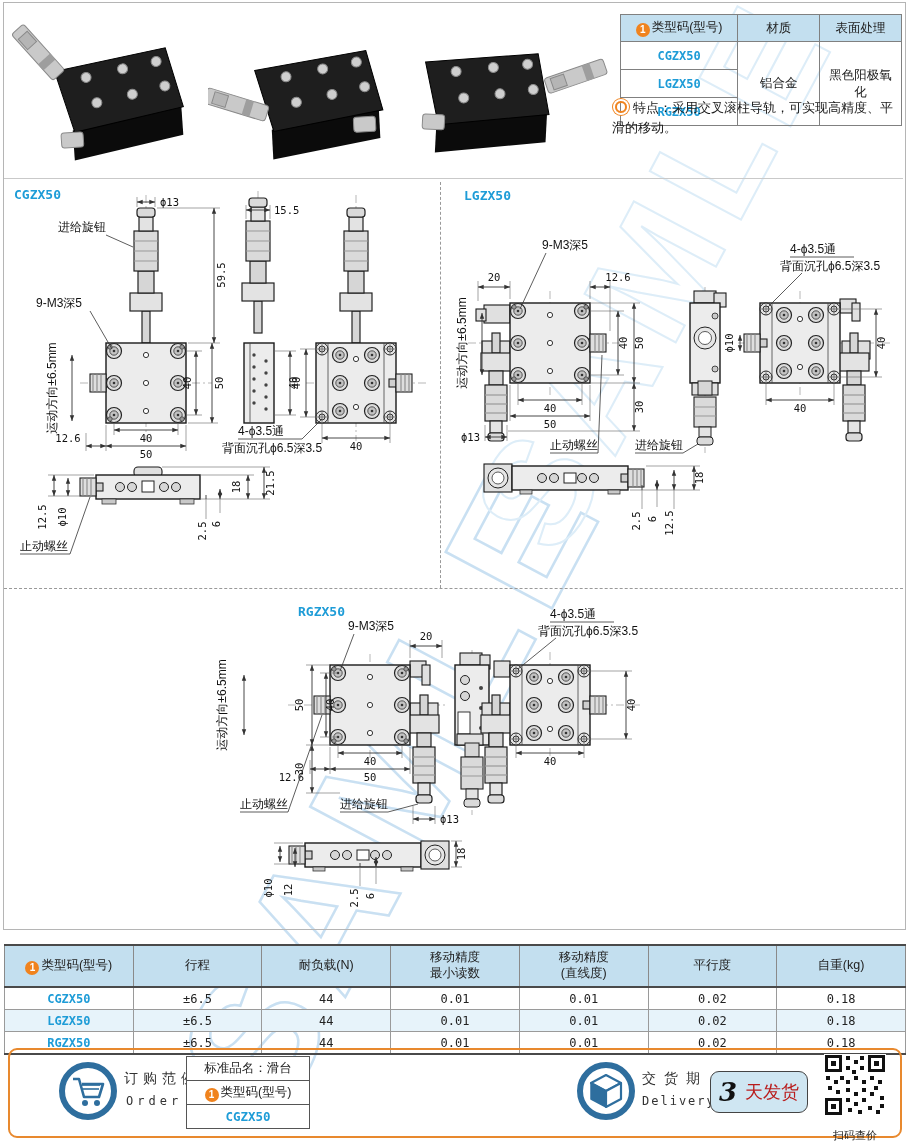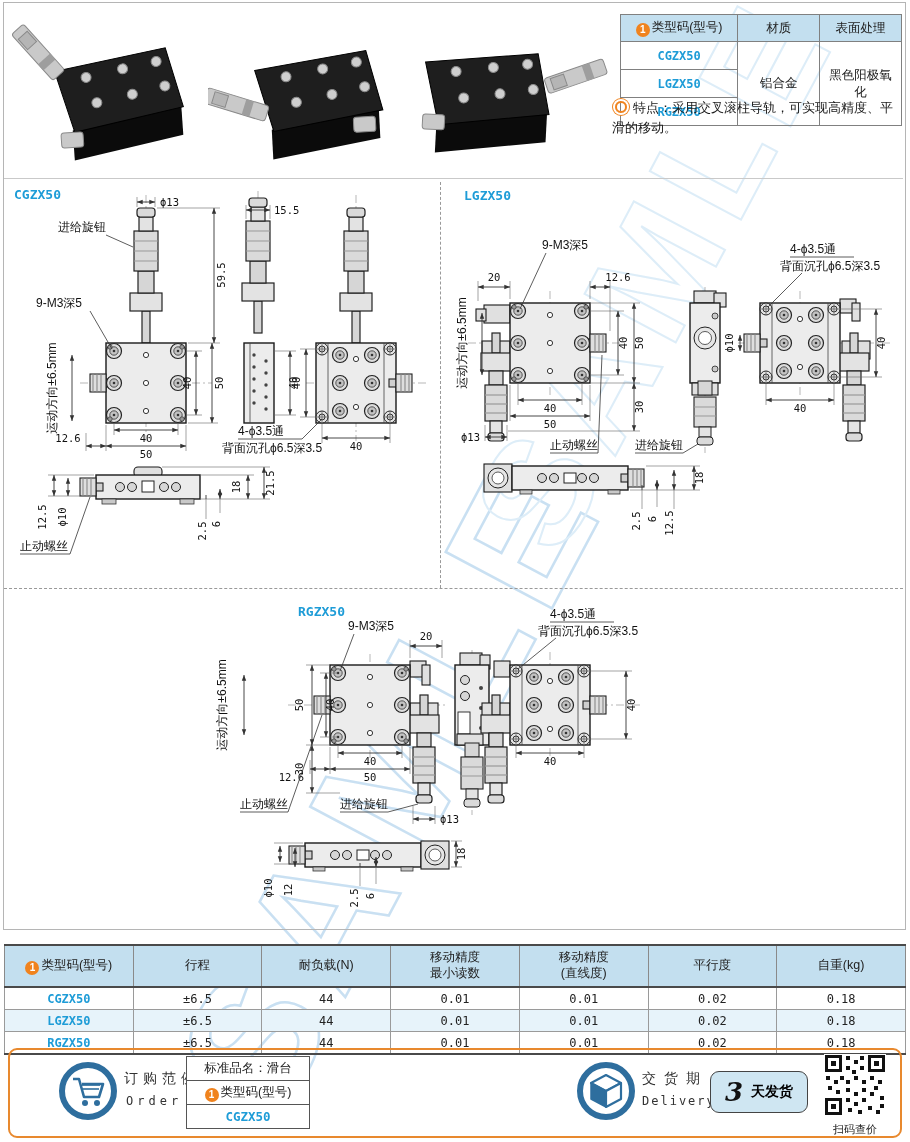--- a/index.html
+++ b/index.html
@@ -42,22 +42,22 @@
   
   .footer{border:2px solid #e8892e;border-radius:9px}
   .order-box{border:1.5px solid #555;width:122px;background:#fff}
   .order-box .row{height:23px;line-height:23px;text-align:center;font-size:12.5px;border-bottom:1px solid #555}
   .order-box .row:last-child{border-bottom:none}
   .cn-label{font-size:14px;color:#333;letter-spacing:5px}
   .en-label{font-size:12px;color:#333;letter-spacing:4px;font-family:"DejaVu Sans Mono",monospace}
   .days-btn{border:1.5px solid #444;border-radius:9px;background:#cfe6f2;width:96px;height:40px;
       display:flex;align-items:center;justify-content:center;gap:8px}
   .days-num{font:italic bold 26px "DejaVu Serif",serif;color:#111}
-  .days-unit{font-size:14px;font-weight:bold;color:#000000}
-  .qr-label{font-size:11px;text-align:center;margin-top:2px}
+  .days-unit{font-size:18px;font-weight:normal;color:#b91c1c}
+  .qr-label{font-size:11px;text-align:center;margin-top:8px}
   .vline-dash{border-left:1px dashed #999}
   .hline-dash{border-top:1px dashed #999}
 </style>
 </head>
 <body>
 
 <div id="page">
 
   <svg class="abs" style="left:0;top:0;z-index:0" width="910" height="1142">
     <text transform="translate(280,1120) rotate(-62)" font-size="175" font-weight="bold" fill="none" stroke="#c9e0f2" stroke-width="2.5" letter-spacing="18" font-family="Liberation Sans, sans-serif">SAMLE</text>

